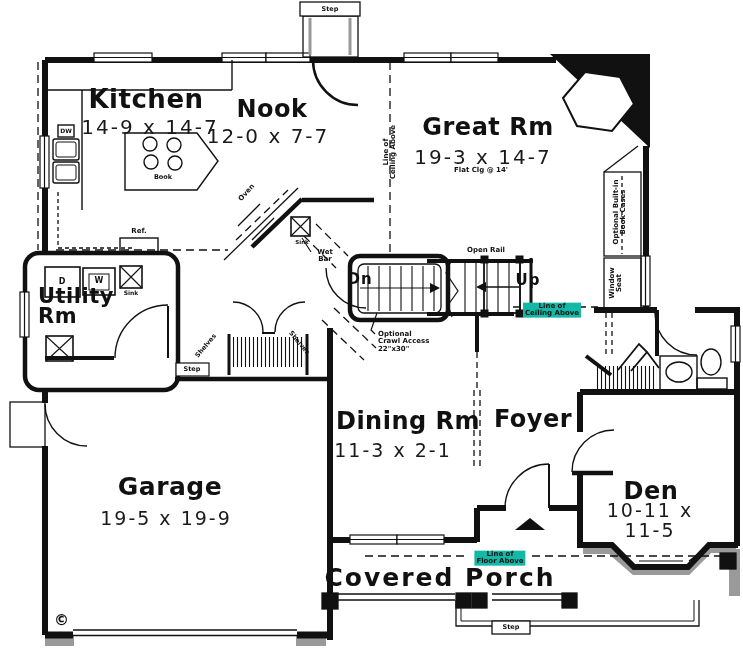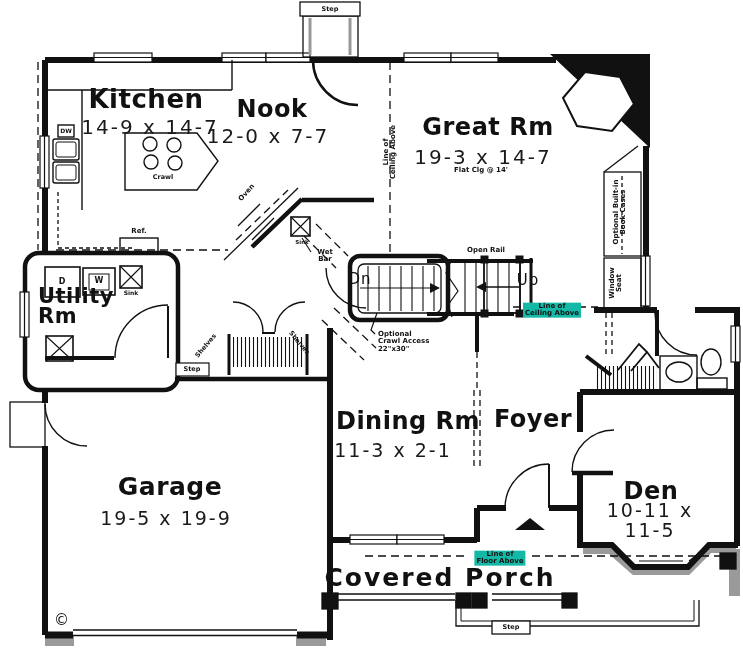--- a/index.html
+++ b/index.html
@@ -4,21 +4,21 @@
 <style>
   html,body{margin:0;padding:0;background:#fff;}
   .stage{position:relative;width:743px;height:664px;background:#fff;overflow:hidden;
          font-family:"DejaVu Sans",sans-serif;color:#111;}
   .stage svg{position:absolute;left:0;top:0;}
   .lbl{position:absolute;color:#111;white-space:pre-line;text-align:center;
        transform:translate(-50%,-50%);line-height:1.05;}
   .room{font-weight:700;letter-spacing:.5px;}
   .dims{font-weight:400;letter-spacing:2px;color:#1a1a1a;}
   .tiny{font-weight:700;letter-spacing:0;}
-  .hand{font-weight:400;letter-spacing:1px;}
+  .hand{font-weight:700;letter-spacing:1px;}
   .la{transform:none;text-align:left;}
   .wbg{background:#14b8a6;padding:0 2px;}
 </style>
 </head>
 <body>
 
 <div class="stage">
 
 <svg width="743" height="664" viewBox="0 0 743 664">
   <defs>
@@ -232,21 +232,21 @@
 <span class="lbl room" style="left:533px;top:420px;font-size:24px">Foyer</span>
 
 <span class="lbl room" style="left:170px;top:487px;font-size:25px">Garage</span>
 <span class="lbl dims" style="left:166px;top:519px;font-size:19px">19-5 x 19-9</span>
 
 <span class="lbl room" style="left:651px;top:492px;font-size:24px">Den</span>
 <span class="lbl dims" style="left:650px;top:521px;font-size:19px">10-11 x 11-5</span>
 
 <span class="lbl room" style="left:440px;top:578px;font-size:25px;letter-spacing:2px">Covered Porch</span>
 
-<span class="lbl tiny" style="left:163px;top:177px;font-size:6.5px">Crawl</span>
+<span class="lbl tiny" style="left:163px;top:177px;font-size:6.5px">Book</span>
 <span class="lbl tiny" style="left:66px;top:131px;font-size:6px">DW</span>
 <span class="lbl tiny" style="left:139px;top:232px;font-size:7px">Ref.</span>
 <span class="lbl tiny" style="left:247px;top:193px;font-size:7px;transform:translate(-50%,-50%) rotate(-48deg)">Oven</span>
 <span class="lbl tiny" style="left:325px;top:256px;font-size:7px">Wet
 Bar</span>
 <span class="lbl tiny" style="left:302px;top:243px;font-size:5.5px">Sink</span>
 <span class="lbl tiny" style="left:62px;top:282px;font-size:8px">D</span>
 <span class="lbl tiny" style="left:99px;top:281px;font-size:8px">W</span>
 <span class="lbl tiny" style="left:131px;top:293px;font-size:6px">Sink</span>
 

